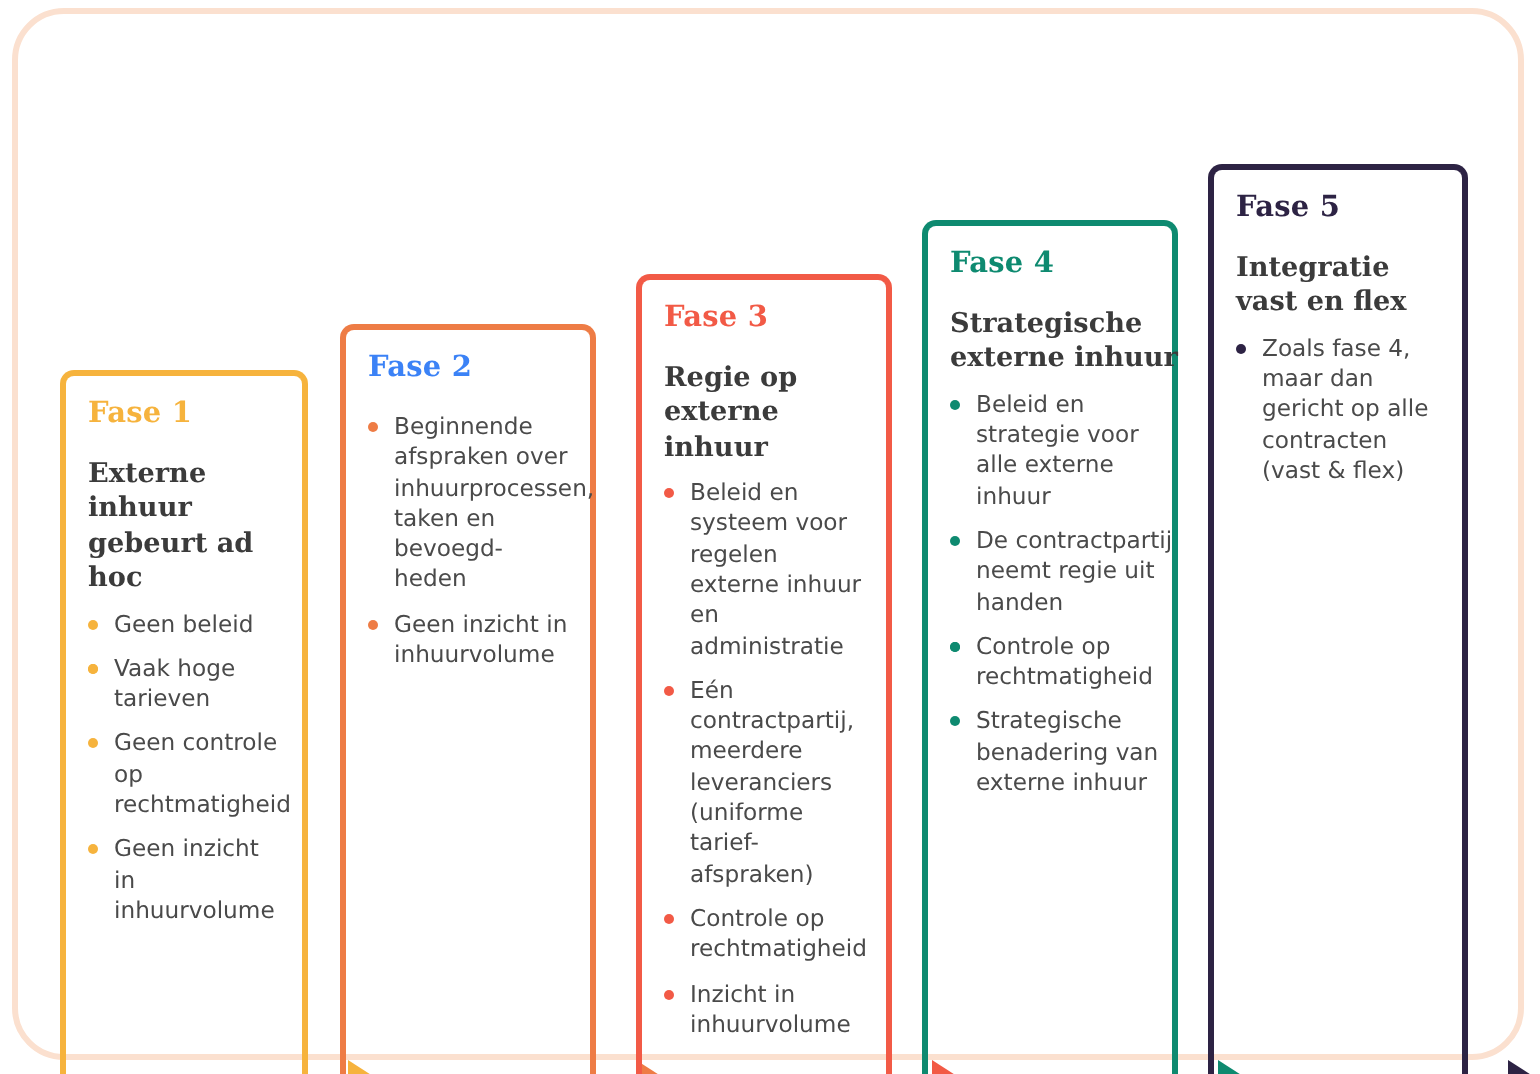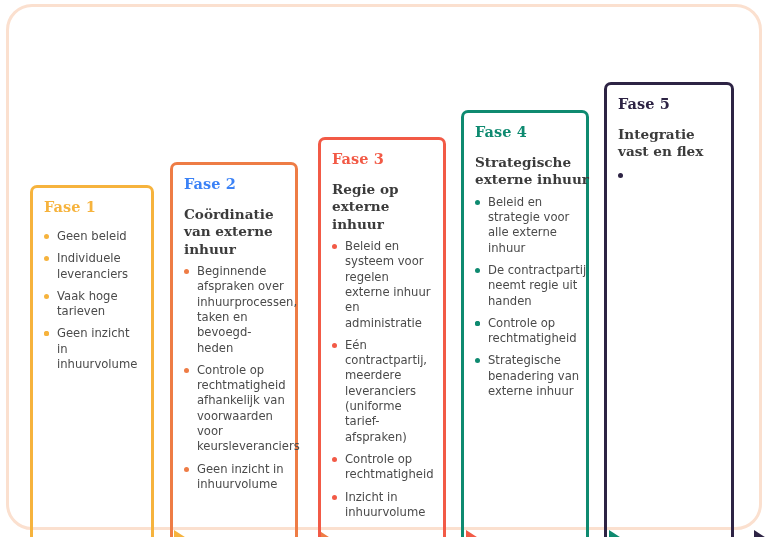--- a/index.html
+++ b/index.html
@@ -110,39 +110,38 @@
 
 <div id="stage">
   <div class="frame"></div>
   <div class="phases">
       <div class="phase" style="left: 30px; top: 141px; width: 124px; height: 284px;">
         <div class="box" style="width: 124px; height: 355px; border-color: rgb(246, 179, 61);"></div>
         <div class="shaft" style="left: 0px; top: 352px; width: 146px; background: rgb(246, 179, 61);"></div>
         <div class="head" style="left: 144px; top: 345px; border-left: 14px solid rgb(246, 179, 61);"></div>
         <div class="content" style="width: 124px;">
           <div class="fase-label" style="color: rgb(246, 179, 61);">Fase 1</div>
+          <div class="heading">Externe inhuur gebeurt ad hoc</div>
           <ul class="bullets">
             <li><span class="dot" style="background: rgb(246, 179, 61);"></span><span>Geen beleid</span></li>
-            <li><span class="dot" style="background: rgb(246, 179, 61);"></span><span>Individuele leveranciers</span></li>
+            <li><span class="dot" style="background: rgb(246, 179, 61);"></span></li>
             <li><span class="dot" style="background: rgb(246, 179, 61);"></span><span>Vaak hoge tarieven</span></li>
-            <li><span class="dot" style="background: rgb(246, 179, 61);"></span></li>
+            <li><span class="dot" style="background: rgb(246, 179, 61);"></span><span>Geen controle op rechtmatigheid</span></li>
             <li><span class="dot" style="background: rgb(246, 179, 61);"></span><span>Geen inzicht in inhuurvolume</span></li>
           </ul>
         </div>
       </div>
       <div class="phase" style="left: 170px; top: 118px; width: 128px; height: 378px;">
         <div class="box" style="width: 128px; height: 378px; border-color: rgb(238, 124, 69);"></div>
         <div class="shaft" style="left: 0px; top: 375px; width: 150px; background: rgb(238, 124, 69);"></div>
         <div class="head" style="left: 148px; top: 368px; border-left: 14px solid rgb(238, 124, 69);"></div>
         <div class="content" style="width: 128px;">
           <div class="fase-label" style="color: #3b82f6;">Fase 2</div>
-          <div class="heading">Coördinatie van externe inhuur</div>
           <ul class="bullets">
             <li><span class="dot" style="background: rgb(238, 124, 69);"></span><span>Beginnende afspraken over inhuurprocessen, taken en bevoegd-heden</span></li>
-            <li><span class="dot" style="background: rgb(238, 124, 69);"></span><span>Controle op rechtmatigheid afhankelijk van voorwaarden voor keursleveranciers</span></li>
             <li><span class="dot" style="background: rgb(238, 124, 69);"></span><span>Geen inzicht in inhuurvolume</span></li>
           </ul>
         </div>
       </div>
       <div class="phase" style="left: 318px; top: 93px; width: 128px; height: 403px;">
         <div class="box" style="width: 128px; height: 403px; border-color: rgb(242, 90, 70);"></div>
         <div class="shaft" style="left: 0px; top: 400px; width: 150px; background: rgb(242, 90, 70);"></div>
         <div class="head" style="left: 148px; top: 393px; border-left: 14px solid rgb(242, 90, 70);"></div>
         <div class="content" style="width: 128px;">
           <div class="fase-label" style="color: rgb(242, 90, 70);">Fase 3</div>
@@ -172,18 +171,18 @@
         </div>
       </div>
       <div class="phase" style="left: 604px; top: 38px; width: 130px; height: 458px;">
         <div class="box" style="width: 130px; height: 458px; border-color: rgb(45, 35, 68);"></div>
         <div class="shaft" style="left: 0px; top: 455px; width: 152px; background: rgb(45, 35, 68);"></div>
         <div class="head" style="left: 150px; top: 448px; border-left: 14px solid rgb(45, 35, 68);"></div>
         <div class="content" style="width: 130px;">
           <div class="fase-label" style="color: rgb(45, 35, 68);">Fase 5</div>
           <div class="heading">Integratie vast en flex</div>
           <ul class="bullets">
-            <li><span class="dot" style="background: rgb(45, 35, 68);"></span></li>
+            <li><span class="dot" style="background: rgb(45, 35, 68);"></span><span>Zoals fase 4, maar dan gericht op alle contracten (vast &amp; flex)</span></li>
           </ul>
         </div>
       </div>
     </div>
 </div>
 
 </body></html>

